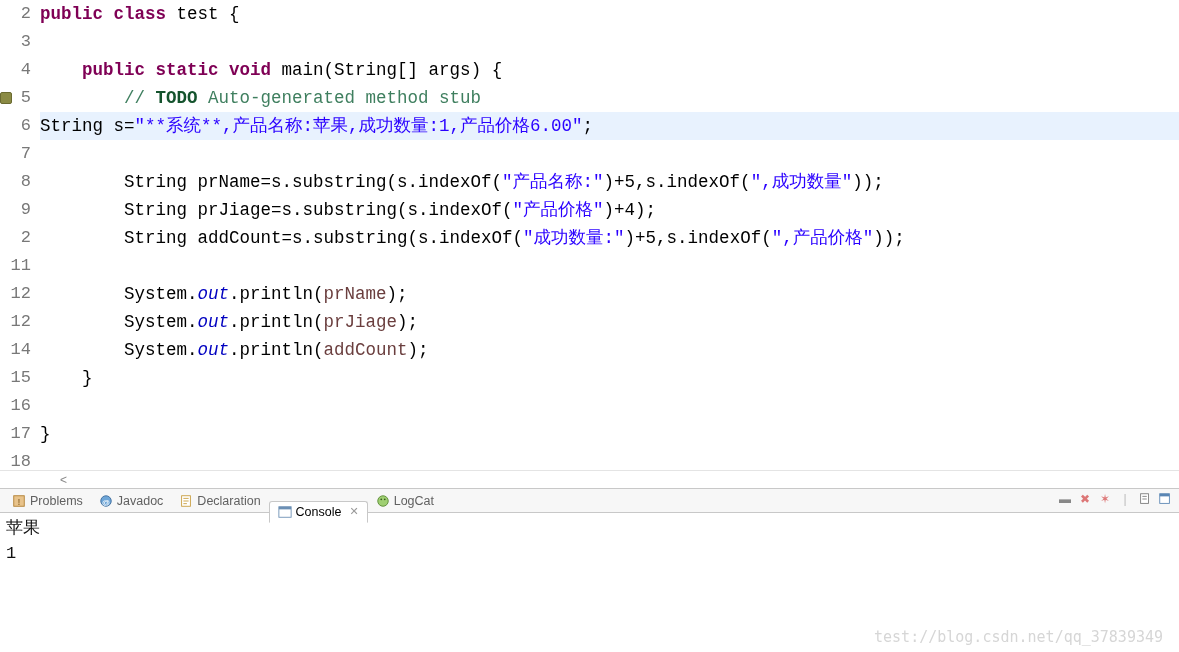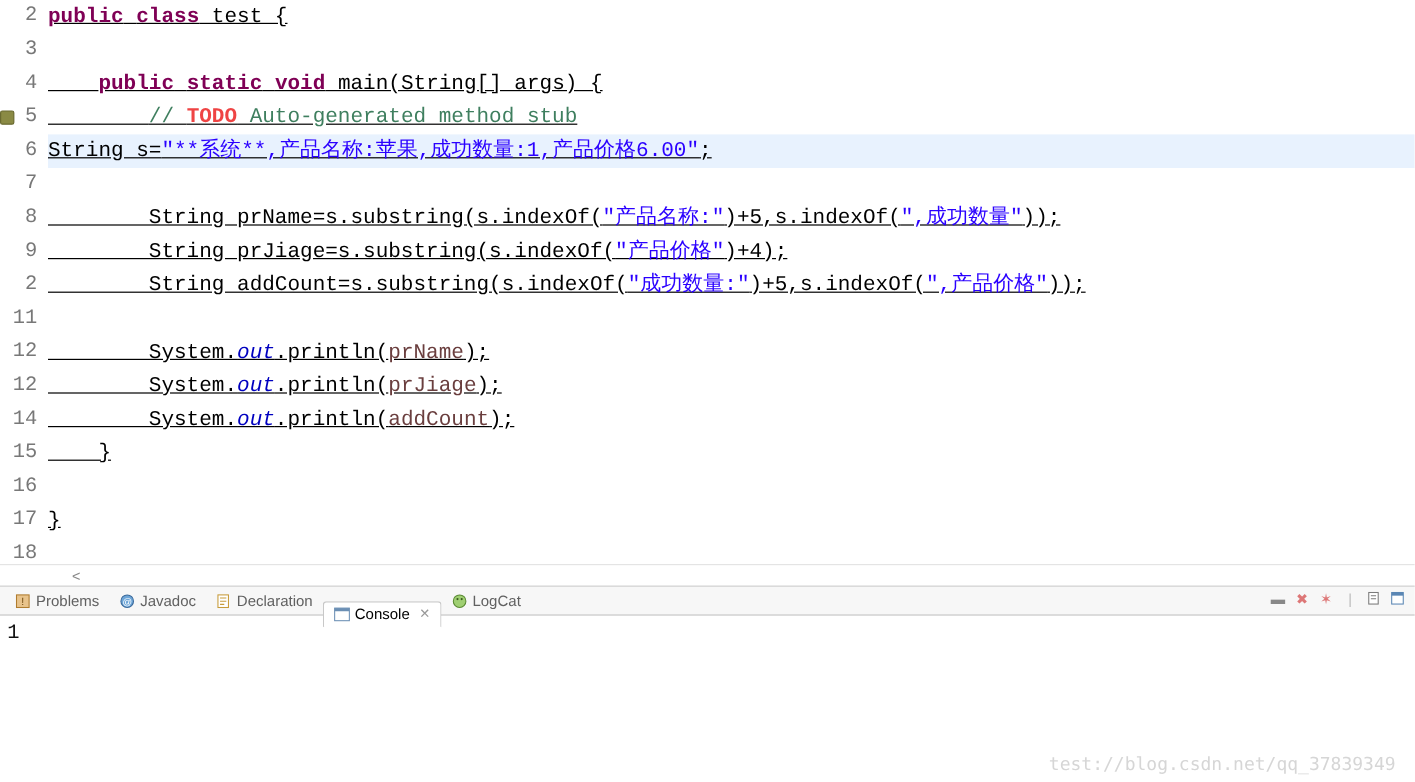--- a/index.html
+++ b/index.html
@@ -2,25 +2,25 @@
 <html><head>
 <meta charset="utf-8">
 <style>
   * { margin:0; padding:0; box-sizing:border-box; }
   html,body { width:1179px; height:652px; font-family:"Segoe UI",Tahoma,Arial,sans-serif; font-size:13px; background:#fff; color:#000; overflow:hidden; }
   .editor-area { width:1179px; height:470px; display:flex; background:#fff; }
   .gutter { width:40px; flex:0 0 40px; background:#fff; border-right:1px solid #fff; text-align:right; color:#787878; font-family:Consolas,"Courier New",monospace; font-size:17px; line-height:28px; padding-top:0; }
   .gutter .ln { padding-right:8px; height:28px; position:relative; }
   .gutter .ln.mark5::before { content:""; position:absolute; left:0; top:8px; width:10px; height:10px; background:#8a8a44; border:1px solid #6a6a30; border-radius:2px; }
   .code { flex:1; font-family:Consolas,"Courier New",monospace; font-size:17.5px; line-height:28px; white-space:pre; overflow:hidden; position:relative; }
-  .code .row { height:28px; padding-left:0;text-decoration:underline; }
+  .code .row { height:28px; padding-left:0; }
   .code .row.hl { background:#e8f2fe; }
   .kw { color:#7f0055; font-weight:bold; }
   .cm { color:#3f7f5f; }
-  .todo { color:#ef4444; font-weight:bold; }
+  .todo { color:#14532d; font-weight:bold; }
   .str { color:#2a00ff; }
   .field { color:#0000c0; font-style:italic;text-align:right; }
   .param { color:#6a3e3e; }
   .plain { color:#000; }
   .hscroll-area { width:1179px; height:18px; border-top:1px solid #e4e4e4; display:flex; align-items:center; padding-left:60px; color:#888; }
   .hscroll-arrow { font-size:12px; color:#888; }
   .bottom-panel { width:1179px; border-top:1px solid #c8c8c8; }
   .tab-bar { display:flex; align-items:center; height:24px; position:relative; padding-left:4px; border-bottom:1px solid #c8c8c8; background:#f7f7f7; }
   .tab { display:flex; align-items:center; height:22px; padding:0 8px; font-size:12.5px; color:#616161; gap:4px; cursor:pointer; }
   .tab.active { background:#fff; border:1px solid #c8c8c8; border-bottom:1px solid #fff; border-radius:3px 3px 0 0; position:relative; top:11px; color:#000; }
@@ -119,18 +119,19 @@
       <span class="ic">
         <svg viewBox="0 0 16 16" width="14" height="14">
             <rect x="2" y="2" width="11" height="11" fill="#fff" stroke="#5a86b4"></rect>
             <rect x="2" y="2" width="11" height="3" fill="#5a86b4"></rect>
           </svg>
       </span>
     </div>
   </div>
   <div class="console-body">
     <div class="console-out" id="console-out">
+        <div>苹果</div>
         <div>1</div>
       </div>
   </div>
 </div>
 
 <div class="watermark">test://blog.csdn.net/qq_37839349</div>
 
 </body></html>

